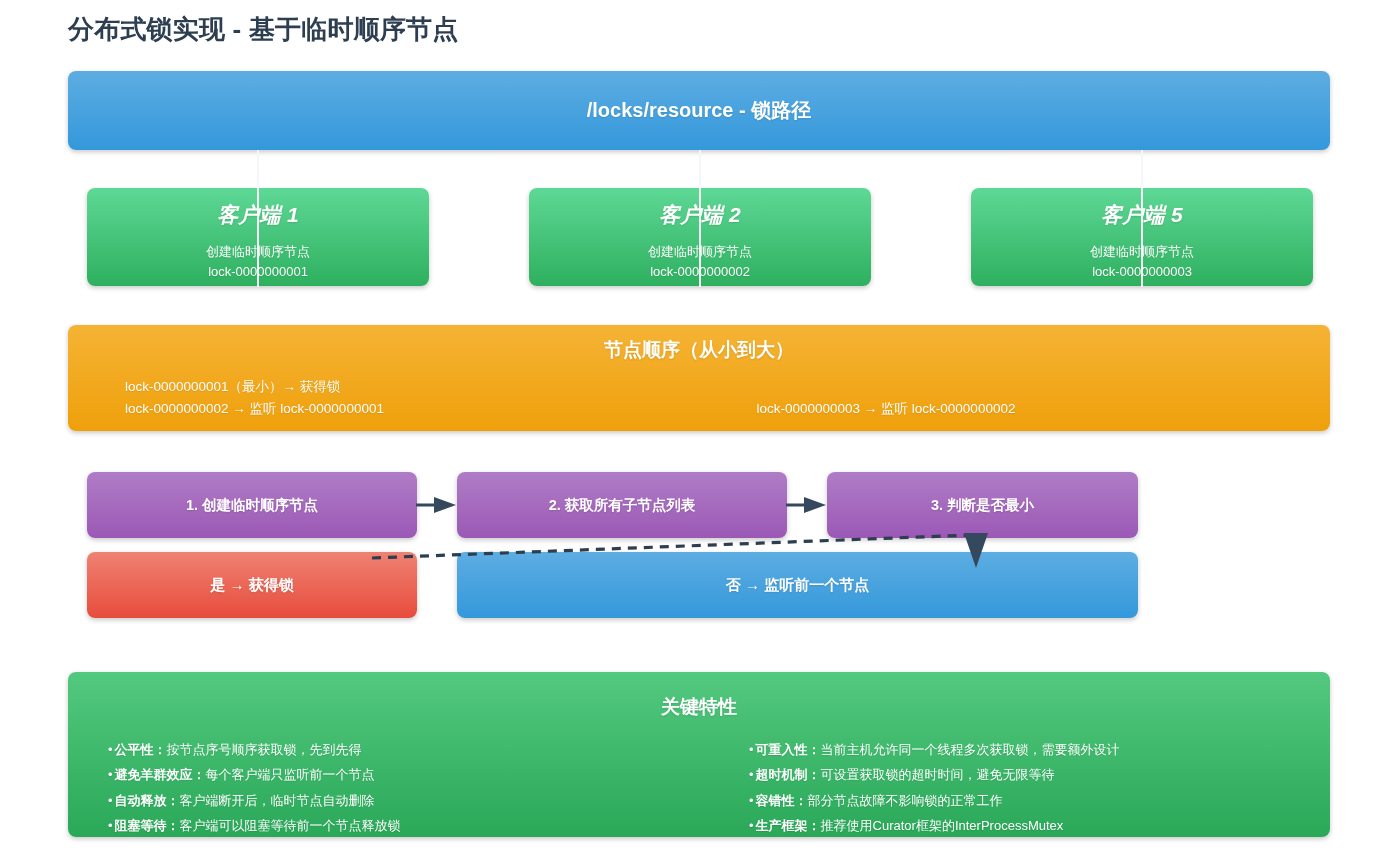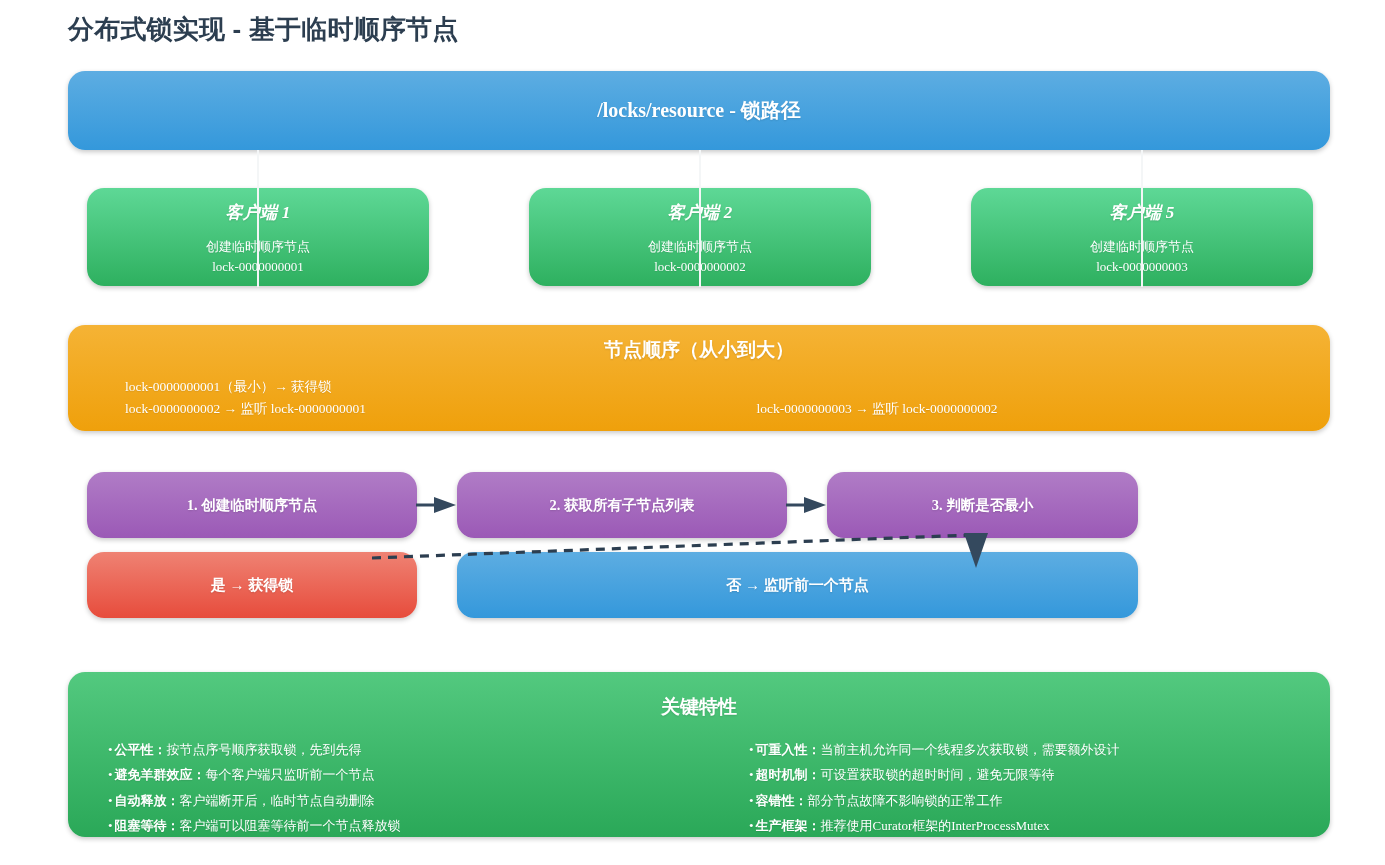--- a/index.html
+++ b/index.html
@@ -17,24 +17,23 @@
     left: 68px; top: 12px;
     font-size: 26px;
     font-weight: bold;
     color: #2c3e50;
     letter-spacing: 0.2px;
     white-space: nowrap;
   }
 
   .card {
     position: absolute;
-    border-radius: 17px;
+    border-radius: 8px;
     box-shadow: 0 2px 5px rgba(0,0,0,0.22);
     color: #ffffff;
-    font-family: Liberation Serif, serif;
   }
 
   
   .lock-path {
     left: 68px; top: 71px;
     width: 1262px; height: 79px;
     background: linear-gradient(180deg, #5dade2 0%, #3498db 100%);
     display: flex; align-items: center; justify-content: center;
   }
   .lock-path .hdr {
@@ -54,21 +53,21 @@
 
   
   .client {
     top: 188px; height: 98px;
     width: 342px;
     background: linear-gradient(180deg, #5ed896 0%, #2eb05f 100%);
     padding-top: 13px;
     text-align: center;
   }
   .client .c-title {
-    font-size: 17px; font-weight: bold; font-style: italic;
+    font-size: 21px; font-weight: bold; font-style: italic;
     color: #ffffff; letter-spacing: 0.3px;
     text-shadow: 0 1px 2px rgba(0,0,0,0.12);
   }
   .client .c-body {
     margin-top: 13px;
     font-size: 13px; line-height: 1.5;
     color: #ffffff;
     text-shadow: 0 1px 1px rgba(0,0,0,0.10);
   }
   .client-1 { left: 87px; }

